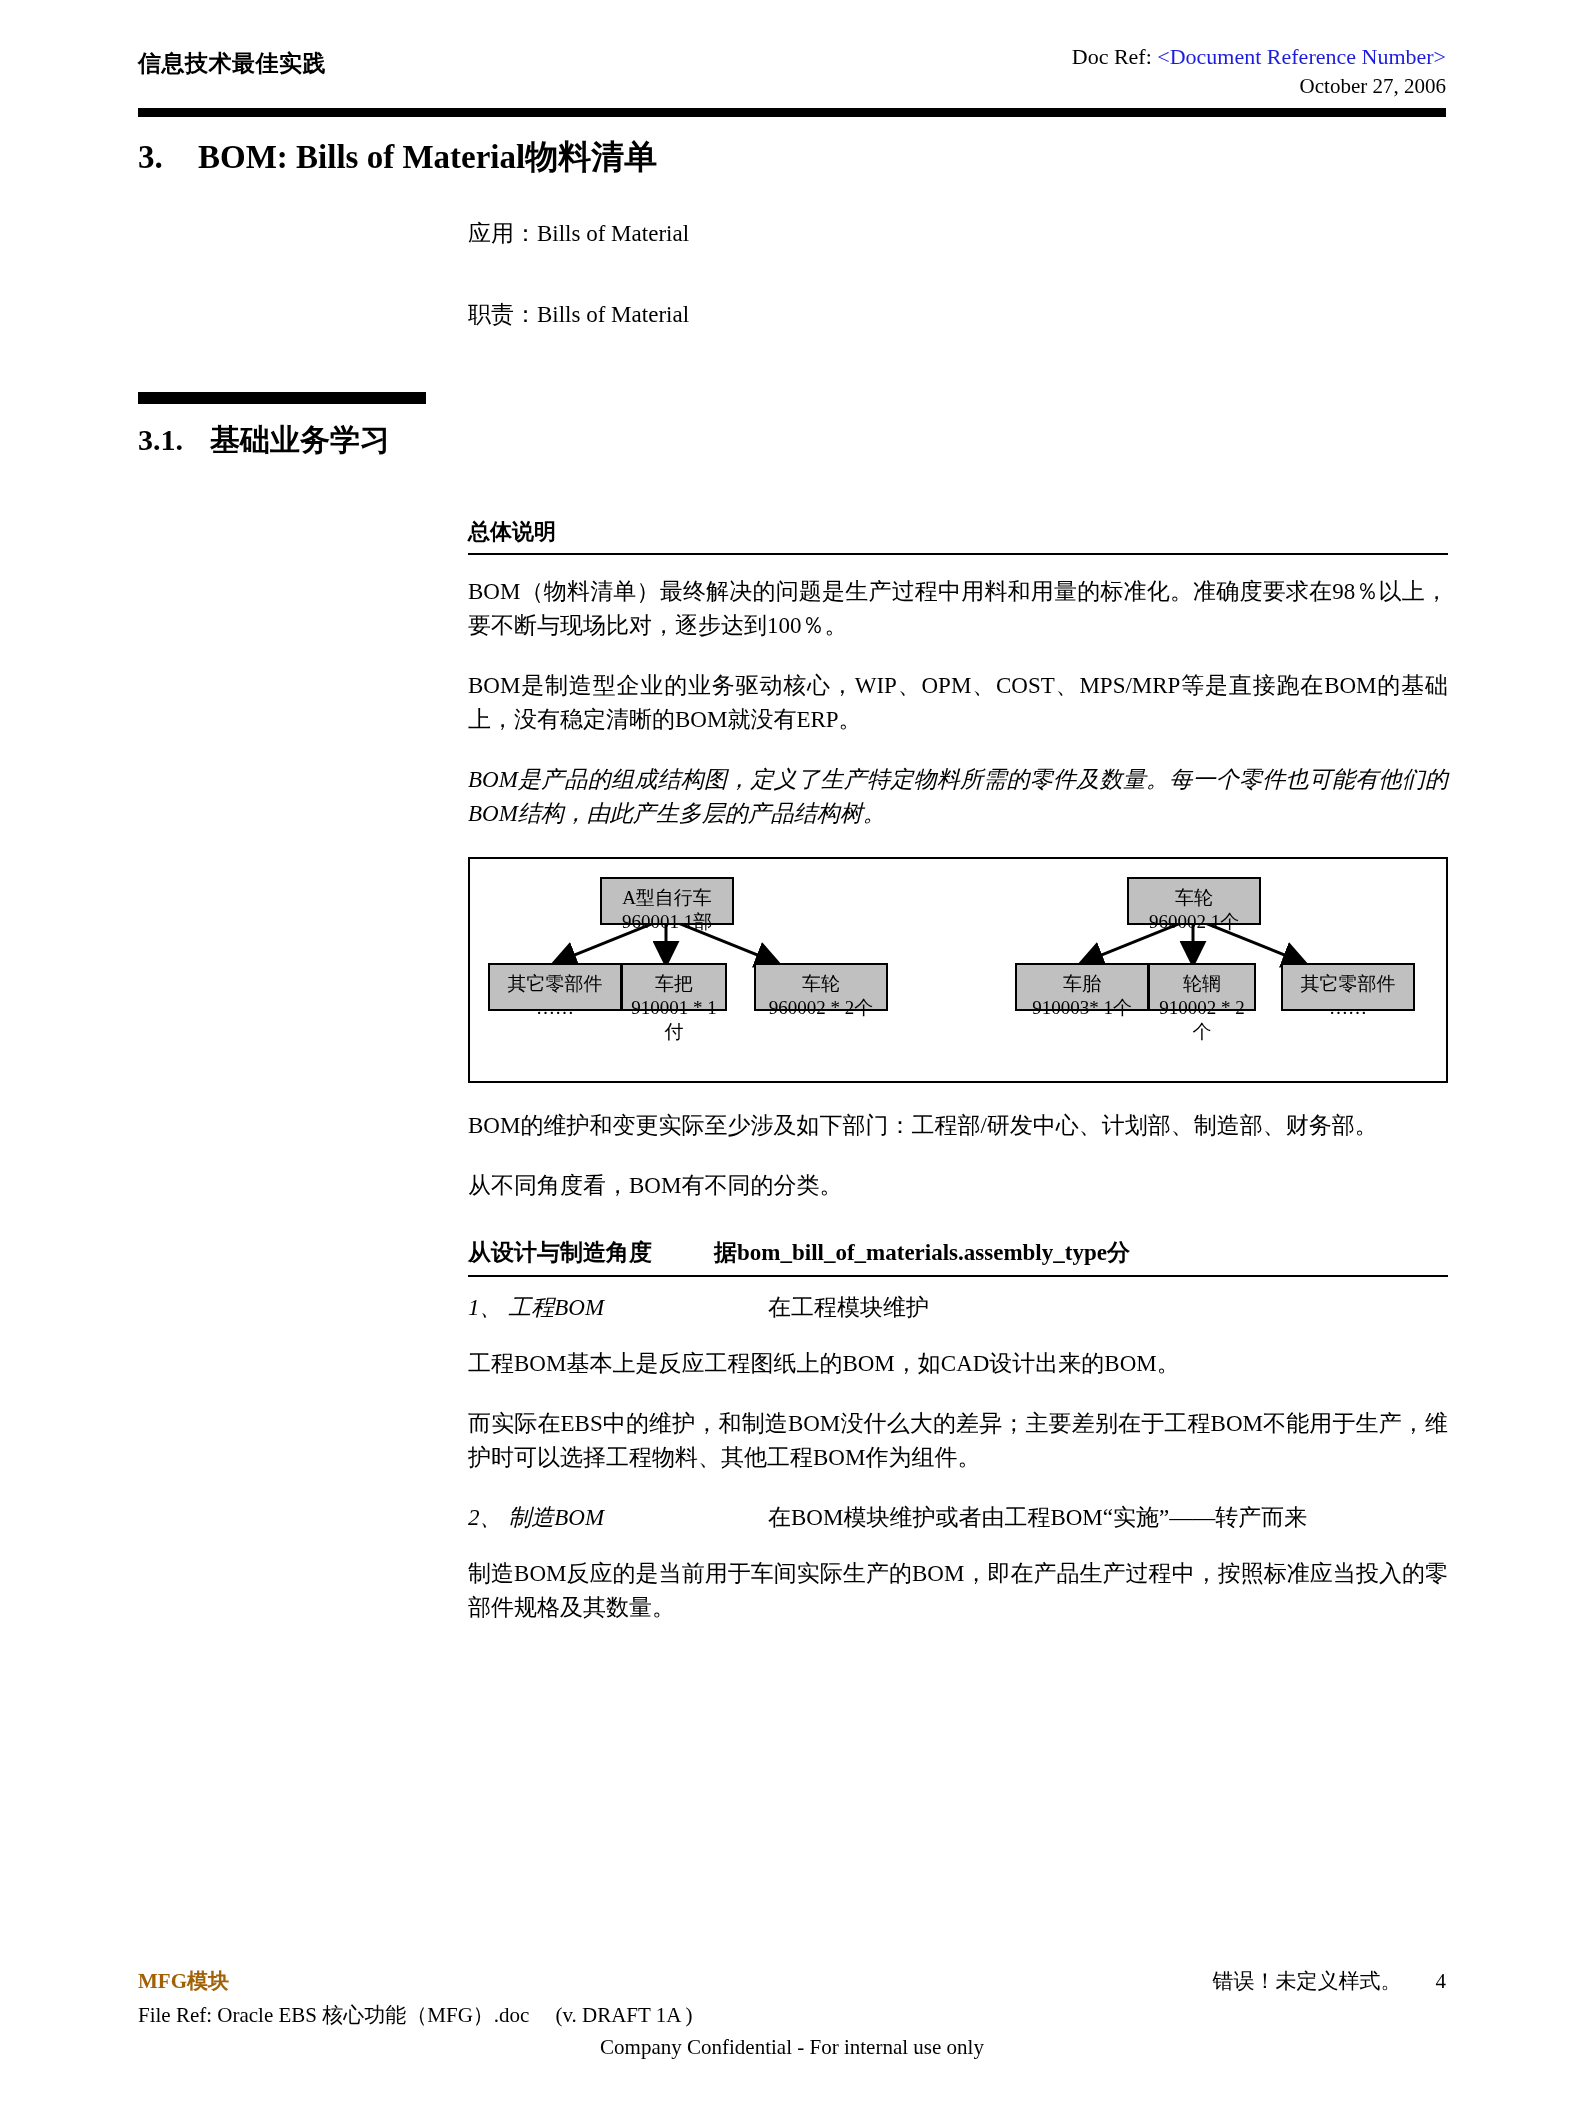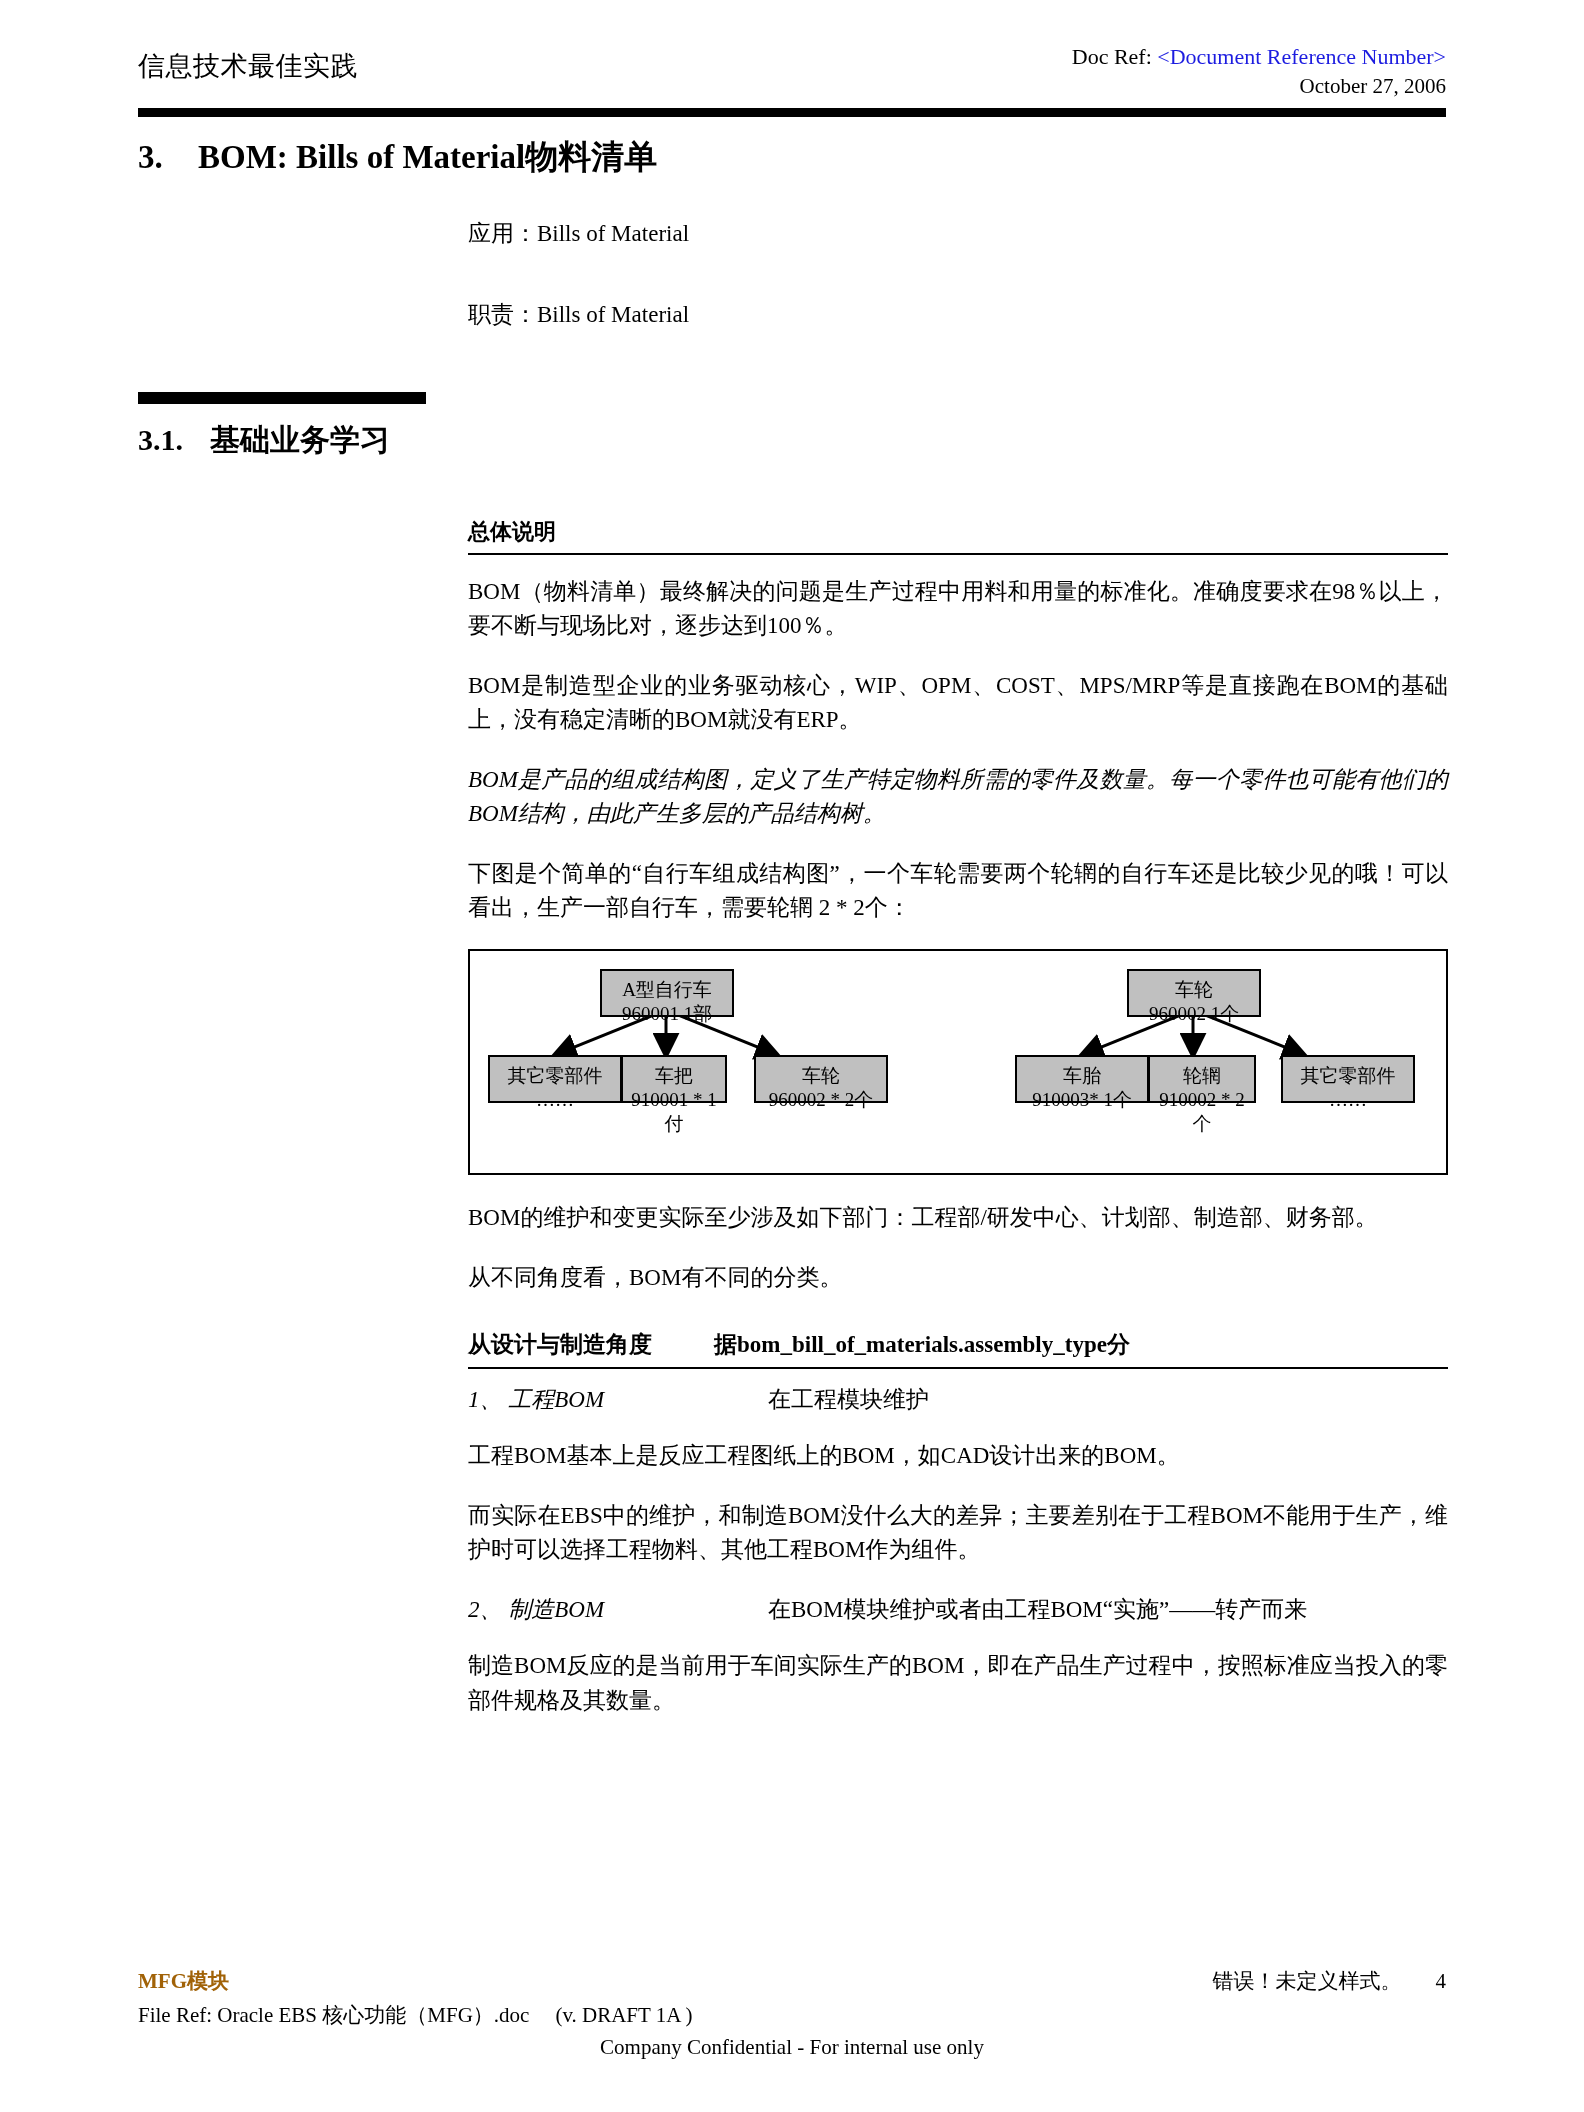--- a/index.html
+++ b/index.html
@@ -27,22 +27,23 @@
   .header {
     position: relative;
     height: 96px;
     padding-top: 40px;
     box-sizing: border-box;
   }
   .header-left {
     position: absolute;
     left: 0;
     top: 48px;
-    font-size: 27px;
+    font-size: 23px;
     letter-spacing: 0.5px;
+    font-weight: bold;
   }
   .header-right {
     position: absolute;
     right: 0;
     top: 42px;
     text-align: right;
     font-size: 22px;
     line-height: 1.35;
   }
   .doc-ref-label { color: #000000; }
@@ -220,21 +221,20 @@
     <span class="num">3.1.</span><span>基础业务学习</span>
   </h2>
 
   <div class="content" style="margin-top:56px;">
 
     <div class="sub-head">总体说明</div>
 
     <p class="para">BOM（物料清单）最终解决的问题是生产过程中用料和用量的标准化。准确度要求在98％以上，要不断与现场比对，逐步达到100％。</p>
     <p class="para">BOM是制造型企业的业务驱动核心，WIP、OPM、COST、MPS/MRP等是直接跑在BOM的基础上，没有稳定清晰的BOM就没有ERP。</p>
     <p class="para italic">BOM是产品的组成结构图，定义了生产特定物料所需的零件及数量。每一个零件也可能有他们的BOM结构，由此产生多层的产品结构树。</p>
-    <p class="para tight">下图是个简单的“自行车组成结构图”，一个车轮需要两个轮辋的自行车还是比较少见的哦！可以看出，生产一部自行车，需要轮辋 2 * 2个：</p>
 
     <div class="diagram">
 
       <svg viewBox="0 0 976 218" preserveAspectRatio="none">
         <defs>
           <marker id="ah" markerWidth="9" markerHeight="9" refX="7.2" refY="4.5" orient="auto" markerUnits="strokeWidth">
             <path d="M0,0 L9,4.5 L0,9 z" fill="#000"></path>
           </marker>
         </defs>
 

